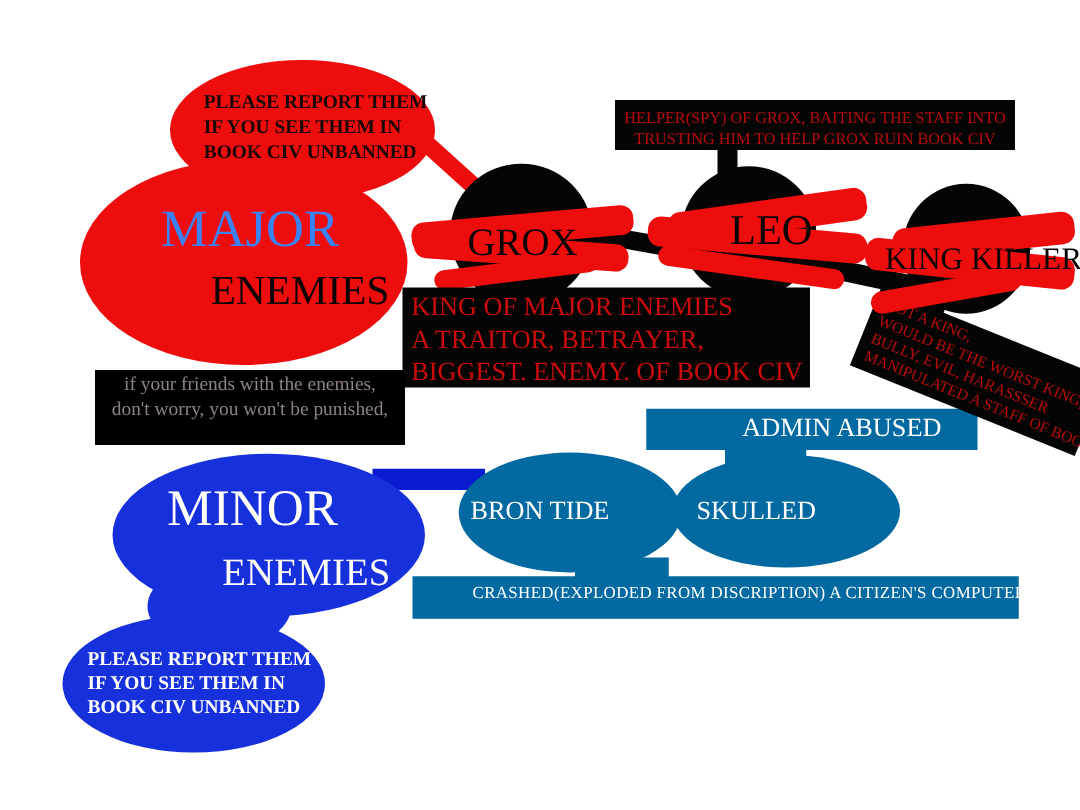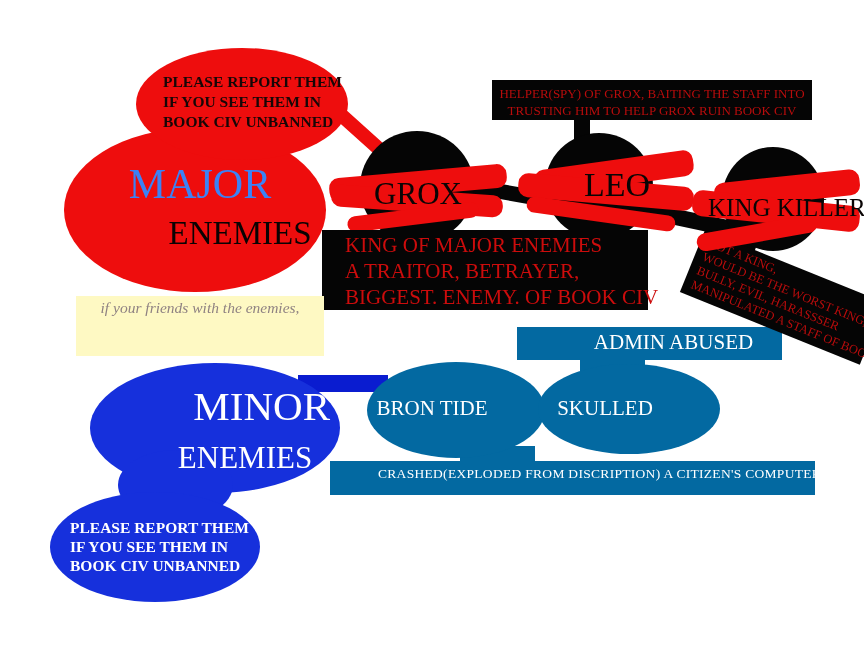--- a/index.html
+++ b/index.html
@@ -6,21 +6,21 @@
   #canvas{
     position:relative;width:864px;height:648px;background:#ffffff;
     overflow:hidden;font-family:"Liberation Serif", serif;border-radius:21px;
   }
   .abs{position:absolute;}
   
   .red{background:#ee0d0d;}
   .blue{background:#1630dc;}
   .lblue{background:#0369a1;padding-left:48px;}
   .blackfill{background:#050505;}
-  .grayfill{background:#fef9c3;font-style:italic;}
+  .grayfill{background:#000000;}
   
   .ellipse{border-radius:50%;}
   .circle{border-radius:50%;}
   .stroke{border-radius:10px;}
   
   .t{white-space:nowrap;}
   .dark-red-text{color:#b80c0c;}
   .bright-red-text{color:#cc0c0c;}
   .gray-text{color:#8f8282;}
   .center{text-align:center;}
@@ -89,40 +89,41 @@
 
   <div class="abs z6 t node-label center" style="left:348px;top:176px;width:140px;font-size:31px;text-align:center;">GROX</div>
   <div class="abs z6 t node-label center" style="left:562px;top:166px;width:110px;font-size:34px;">LEO</div>
   <div class="abs z6 t node-label center" style="left:708px;top:194px;width:156px;font-size:25px;">KING KILLER</div>
 
   <div class="abs blackfill z2 center banner-text dark-red-text" style="left:492px;top:80px;width:320px;height:40px;padding-top:5px;box-sizing:border-box;">
     <div class="t">HELPER(SPY) OF GROX, BAITING THE STAFF INTO</div>
     <div class="t">TRUSTING HIM TO HELP GROX RUIN BOOK CIV</div>
   </div>
 
-  <div class="abs blackfill z5 kingbox-text bright-red-text" style="left:322px;top:230px;width:326px;height:80px;padding:2px 0 0 23px;box-sizing:border-box;">
+  <div class="abs blackfill z5 kingbox-text bright-red-text" style="left:322px;top:230px;width:326px;height:80px;padding:2px 0 0 7px;box-sizing:border-box;">
     <div class="t">KING OF MAJOR ENEMIES</div>
     <div class="t">A TRAITOR, BETRAYER,</div>
     <div class="t">BIGGEST. ENEMY. OF BOOK CIV</div>
   </div>
 
   <div class="abs blackfill z3 rotbox-text dark-red-text" style="left:705px;top:230px;width:194px;height:67px;transform:rotate(22deg);transform-origin:0 0;padding:3px 0 0 8px;box-sizing:border-box;">
     <div class="t">NOT A KING,</div>
     <div class="t">WOULD BE THE WORST KING,</div>
     <div class="t">BULLY, EVIL, HARASSSER</div>
     <div class="t">MANIPULATED A STAFF OF BOOKCIV.</div>
   </div>
 
   <div class="abs grayfill z5 center friends-text gray-text" style="left:76px;top:296px;width:248px;height:60px;padding-top:2px;box-sizing:border-box;">
     <div class="t">if your friends with the enemies,</div>
+    <div class="t">don't worry, you won't be punished,</div>
   </div>
 
   <div class="abs blue ellipse z2" style="left:90px;top:363px;width:250px;height:130px;"></div>
   <div class="abs blue ellipse z2" style="left:118px;top:450px;width:115px;height:70px;"></div>
-  <div class="abs z3 t minor-title center" style="left:120px;top:382px;width:210px;text-align:right;">MINOR</div>
+  <div class="abs z3 t minor-title center" style="left:97px;top:382px;width:210px;">MINOR</div>
   <div class="abs z3 t minor-sub center" style="left:150px;top:440px;width:190px;">ENEMIES</div>
 
   <div class="abs blue ellipse z2" style="left:50px;top:492px;width:210px;height:110px;"></div>
   <div class="abs z3 bubble-lines-w" style="left:70px;top:518px;">
     <div>PLEASE REPORT THEM</div>
     <div>IF YOU SEE THEM IN</div>
     <div>BOOK CIV UNBANNED</div>
   </div>
 
   <div class="abs lblue ellipse z2" style="left:367px;top:362px;width:130px;height:96px;"></div>

